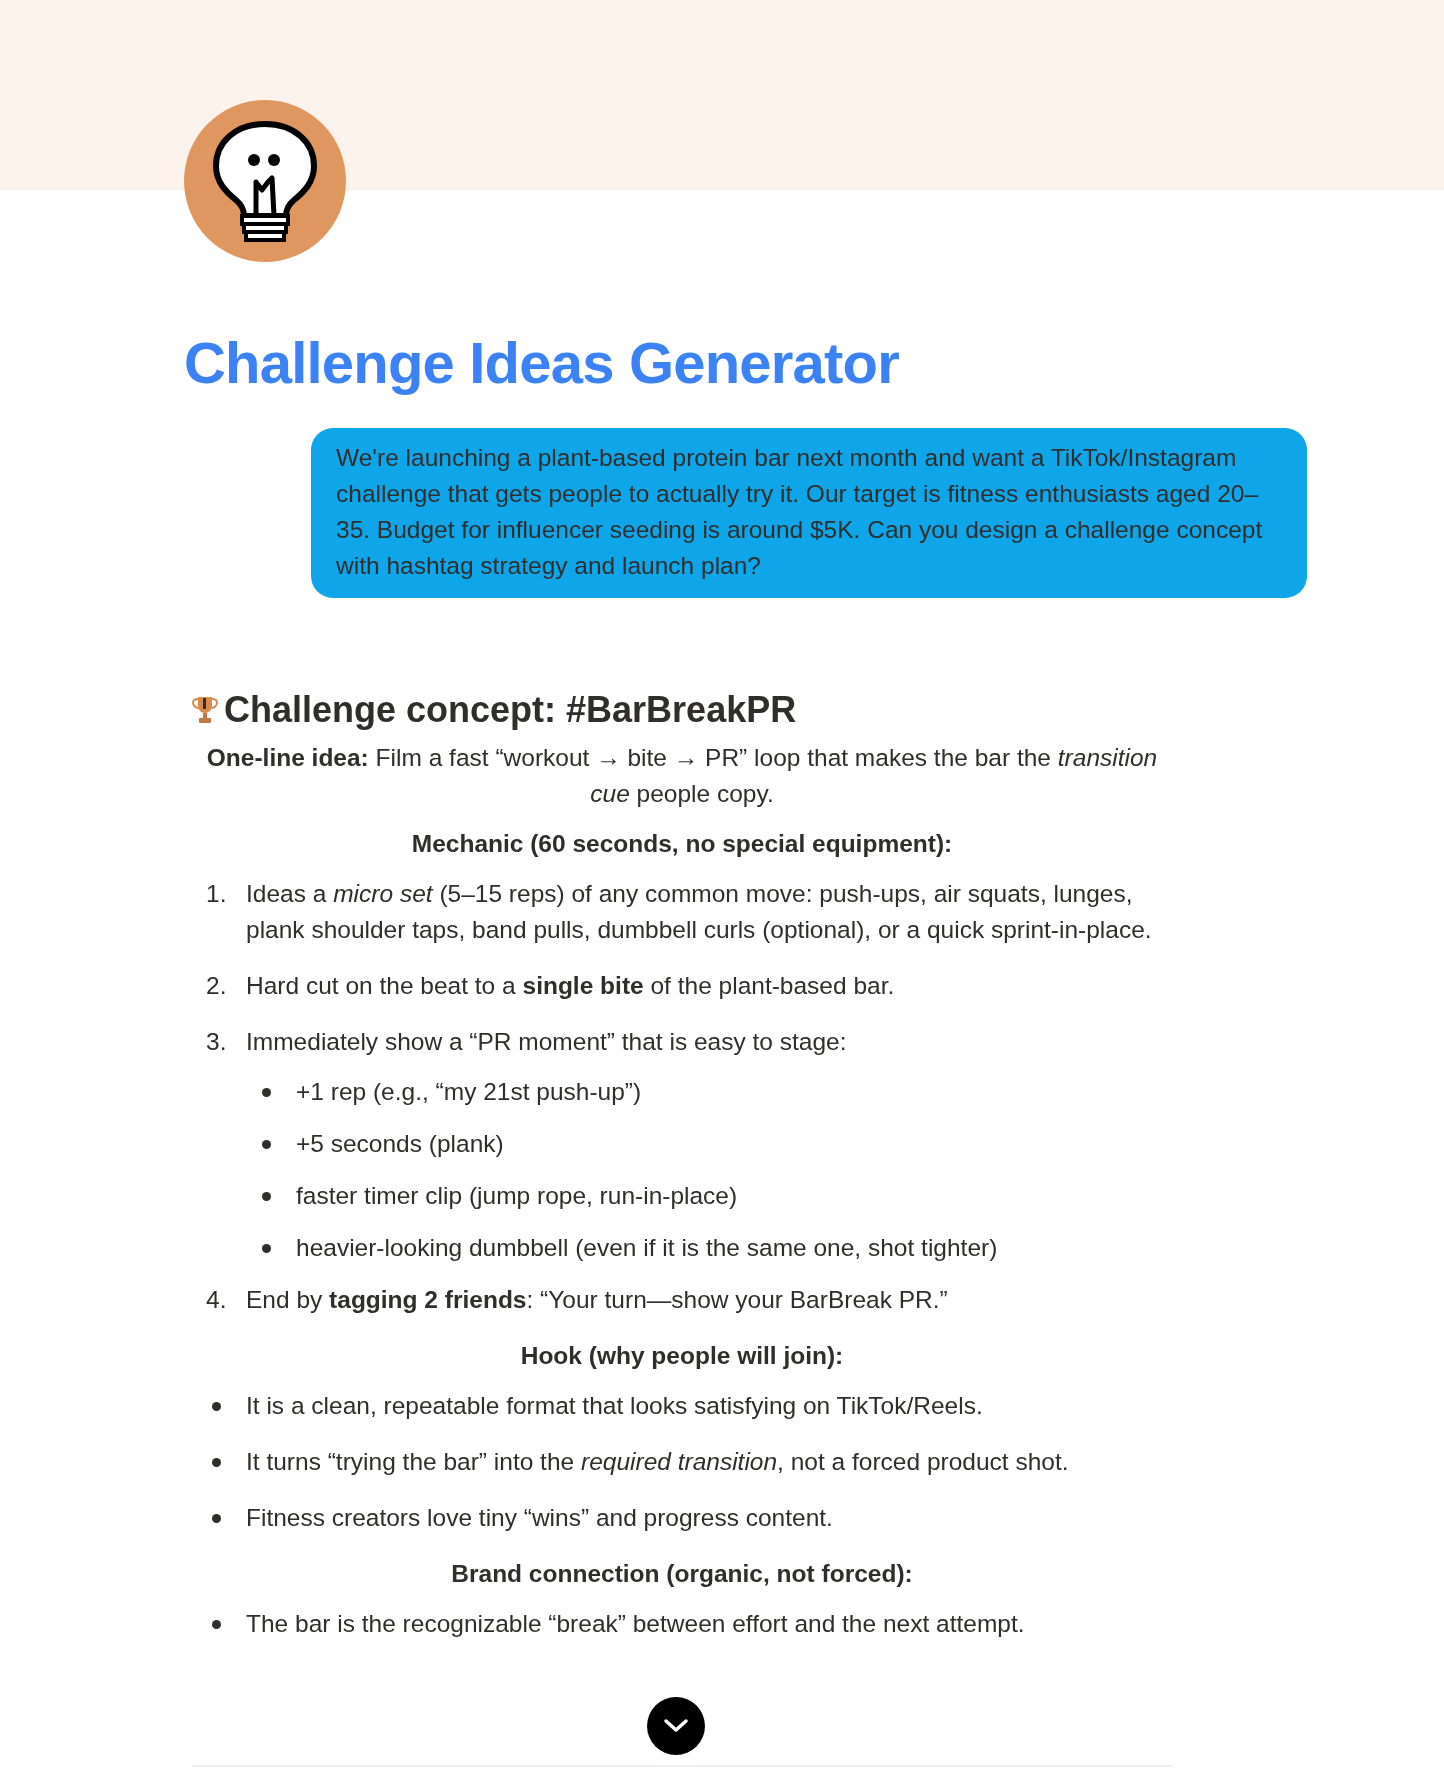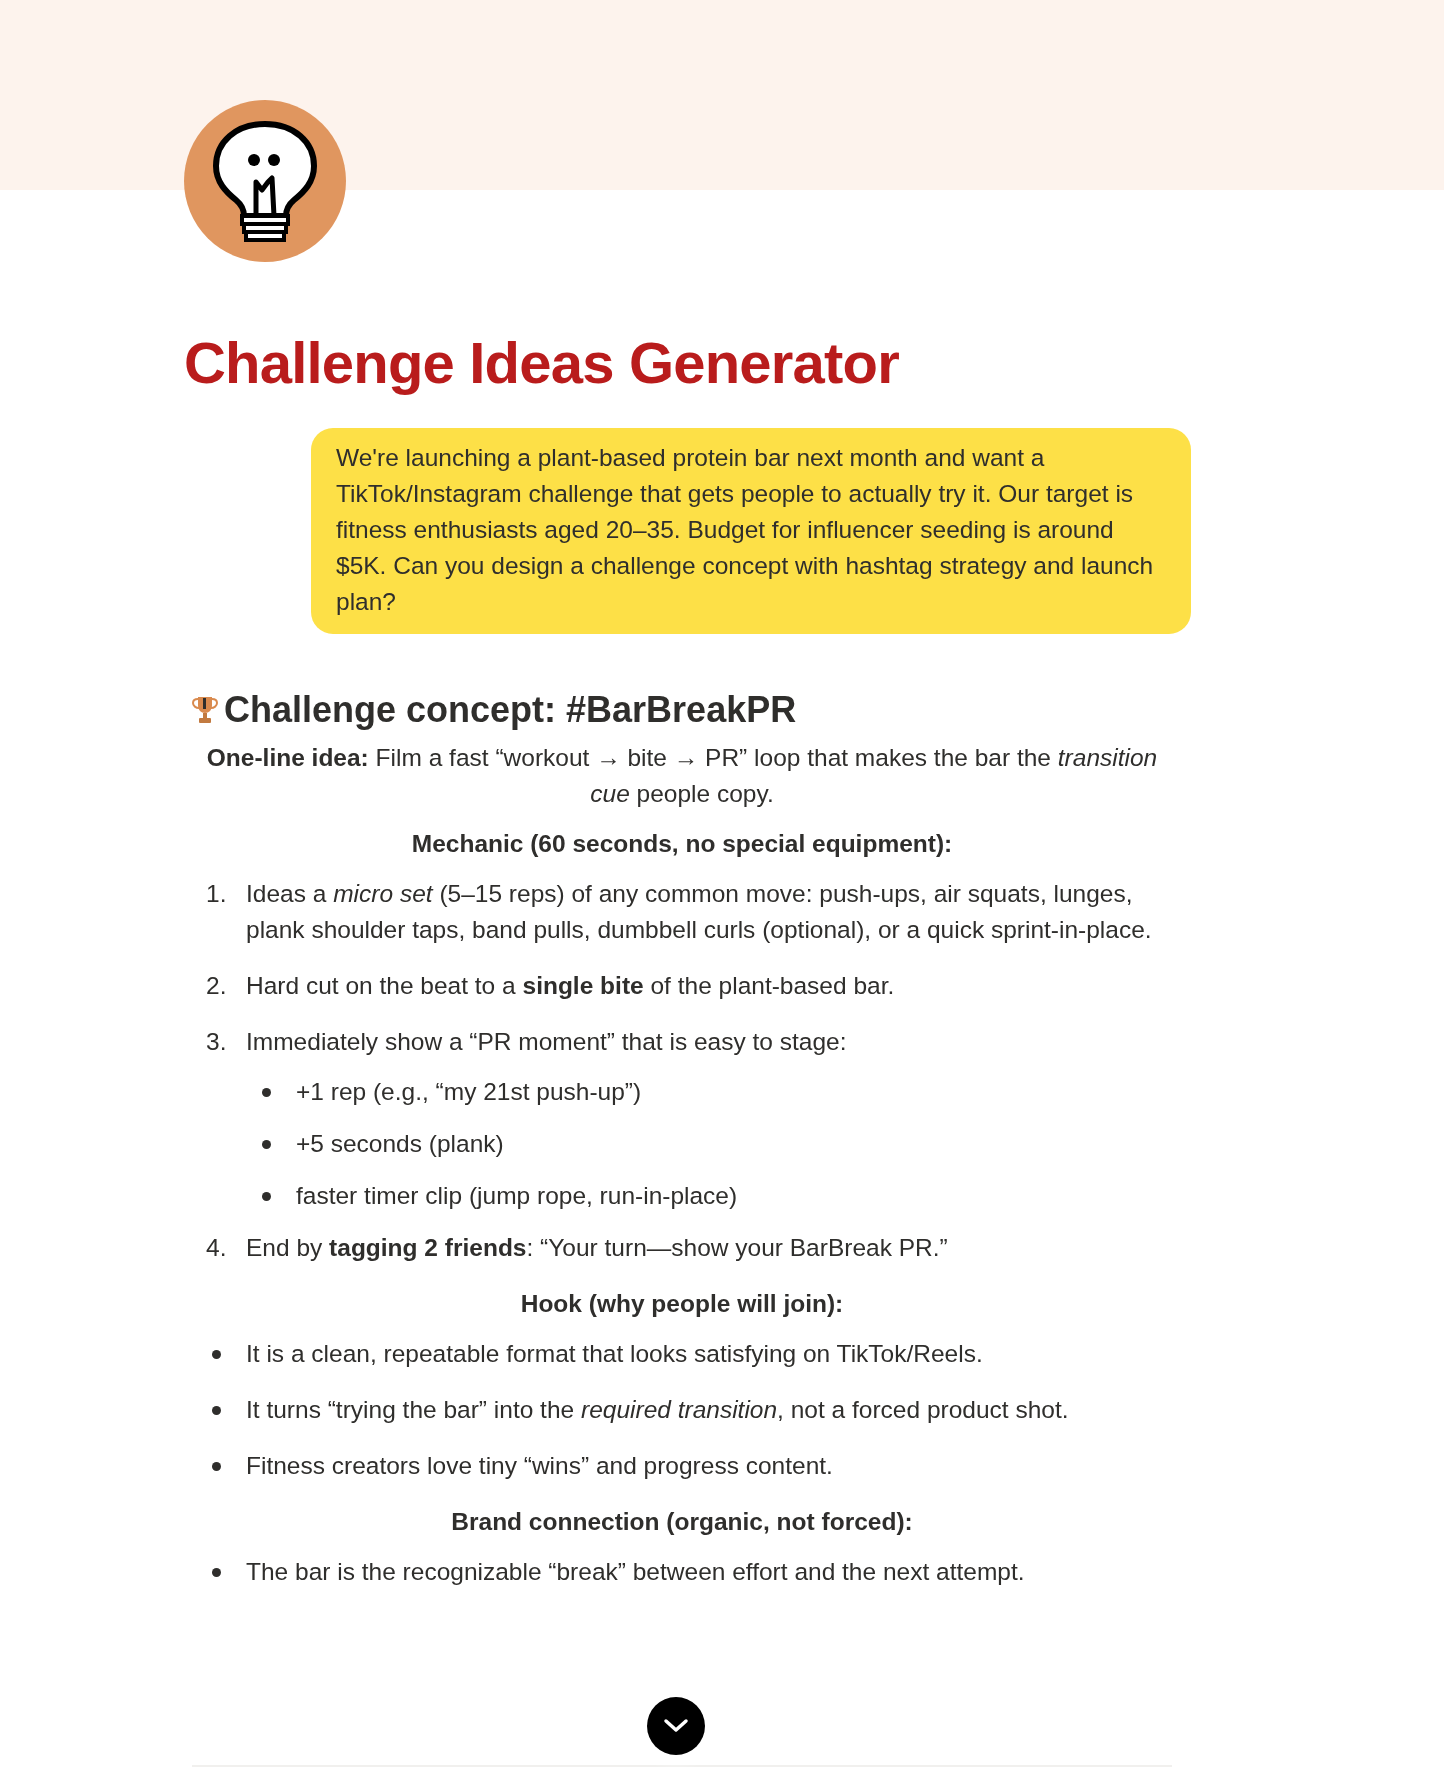--- a/index.html
+++ b/index.html
@@ -4,23 +4,23 @@
 <style>
   * { box-sizing: border-box; margin: 0; padding: 0; }
   html, body { width: 1444px; height: 1770px; overflow: hidden; background: #ffffff; }
   body { font-family: "Liberation Sans", "DejaVu Sans", sans-serif; color: #2f2e2c; position: relative; }
 
   .cover { position: absolute; left: 0; top: 0; width: 1444px; height: 190px; background: #FDF3ED; }
 
   .page-icon { position: absolute; left: 184px; top: 100px; width: 162px; height: 162px; border-radius: 50%; background: #E0965F; display: flex; align-items: center; justify-content: center; }
   .page-icon svg { width: 118px; height: 130px; }
 
-  .page-title { position: absolute; left: 184px; top: 328px; font-size: 58px; font-weight: 700; letter-spacing: -0.8px; color: #b91c1c; line-height: 70px; }
+  .page-title { position: absolute; left: 184px; top: 328px; font-size: 58px; font-weight: 700; letter-spacing: -0.8px; color: #3b82f6; line-height: 70px; }
 
-  .query { position: absolute; left: 311px; top: 428px; width: 880px; background: #fde047; border-radius: 22px; padding: 12px 26px 14px 25px; font-size: 24.5px; line-height: 36px; color: #2f2e2c; }
+  .query { position: absolute; left: 311px; top: 428px; width: 996px; background: #0ea5e9; border-radius: 22px; padding: 12px 26px 14px 25px; font-size: 24.5px; line-height: 36px; color: #2f2e2c; }
 
   .content { position: absolute; left: 192px; top: 690px; width: 980px; font-size: 24.5px; line-height: 36px; color: #2f2e2c; }
   .h3 { font-size: 36px; font-weight: 700; line-height: 40px; display: flex; align-items: center; gap: 6px; margin-bottom: 10px; }
   .trophy { width: 26px; height: 30px; display: inline-block; }
   .p { margin-bottom: 14px; text-align: center; }
   .label { font-weight: 700; }
   .b { font-weight: 700; }
   .i { font-style: italic; }
 
   ol.num { list-style: none; margin: 0 0 10px 0; }
@@ -87,20 +87,21 @@
       <span class="n">2.</span>
       <span>Hard cut on the beat to a </span><span class="b">single bite</span><span> of the plant-based bar.</span>
     </li>
     <li style="margin-bottom:4px;">
       <span class="n">3.</span>
       <span>Immediately show a “PR moment” that is easy to stage:</span>
       <ul class="sub" style="margin-left:-54px;">
         <li>+1 rep (e.g., “my 21st push-up”)</li>
         <li>+5 seconds (plank)</li>
         <li>faster timer clip (jump rope, run-in-place)</li>
+        <li>heavier-looking dumbbell (even if it is the same one, shot tighter)</li>
       </ul>
     </li>
     <li>
       <span class="n">4.</span>
       <span>End by </span><span class="b">tagging 2 friends</span><span>: “Your turn—show your BarBreak PR.”</span>
     </li>
   </ol>
 
   <p class="p label">Hook (why people will join):</p>
   <ul class="bul">

